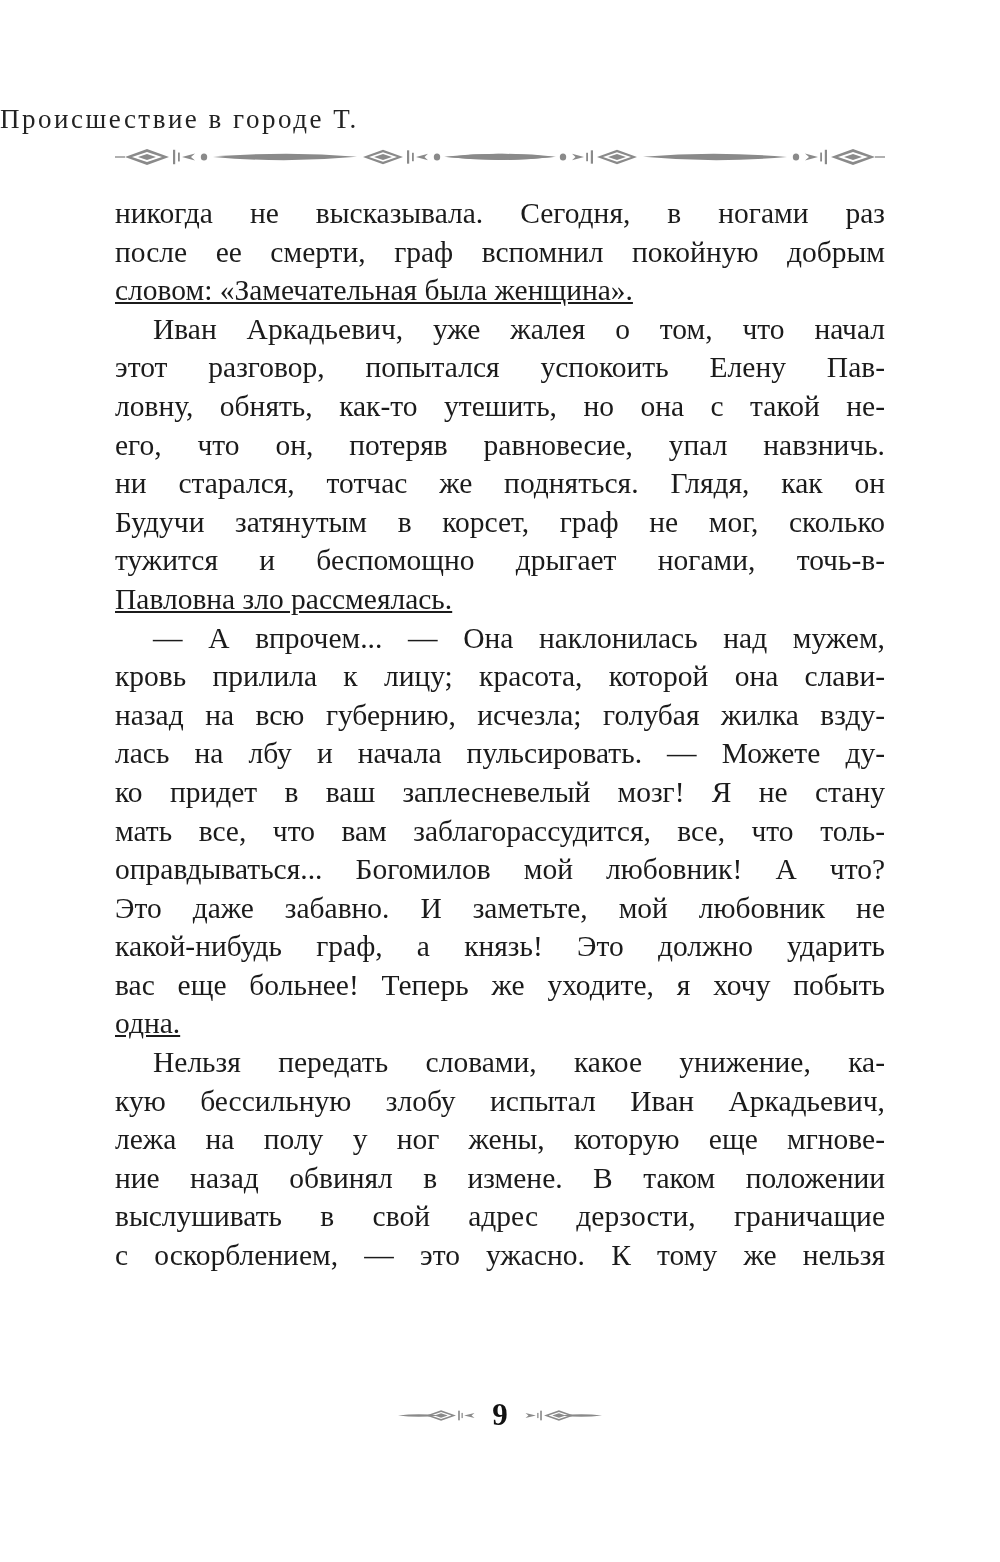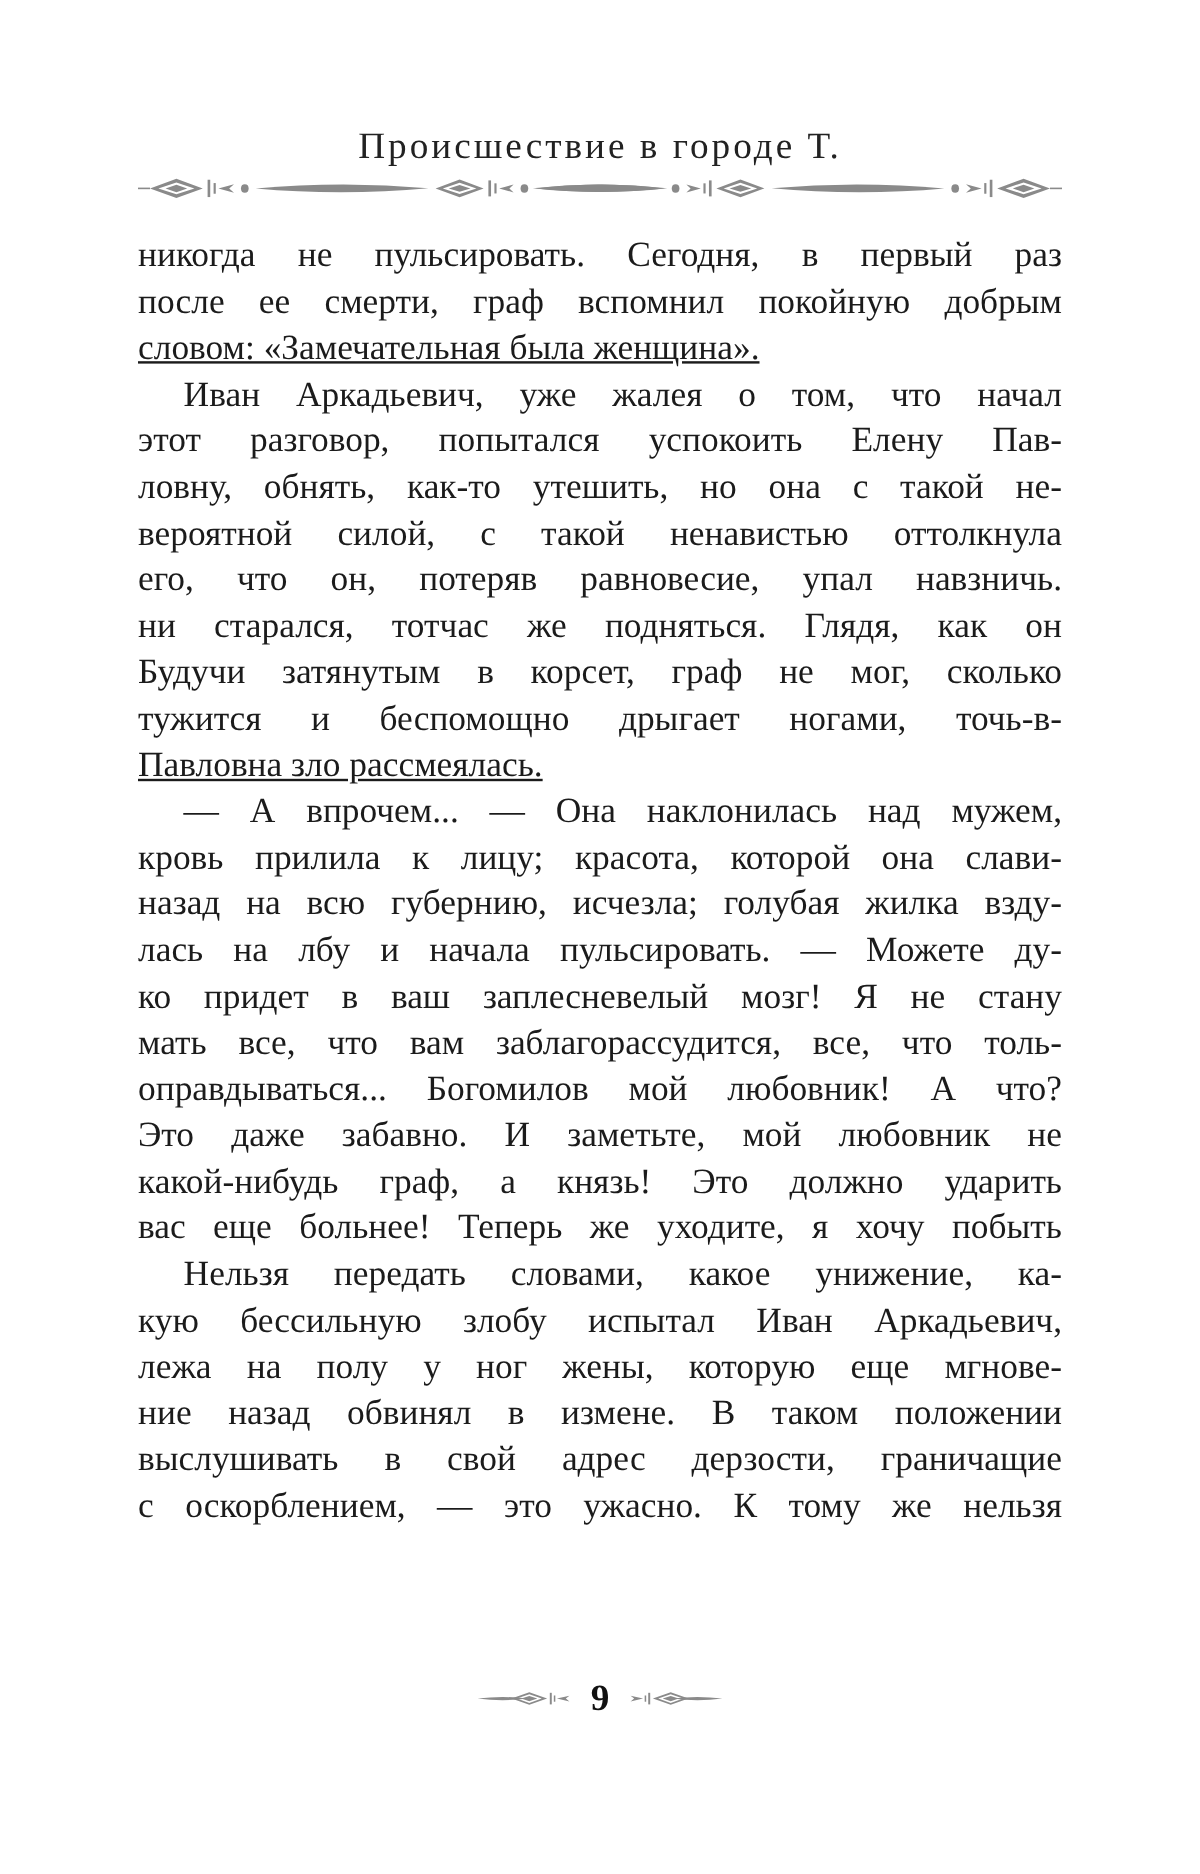--- a/index.html
+++ b/index.html
@@ -7,22 +7,21 @@
     width:1000px;height:1562px;
     background:#ffffff;
     font-family:"Liberation Serif", serif;
     color:#1b1b1b;
     overflow:hidden;
   }
   .page{position:relative;width:1000px;height:1562px;background:#fff;}
 
   .running-title{
     position:absolute;top:104px;left:0;width:1000px;
-    text-align:center;
-    font-size:31px;
+    font-size:27px;
     letter-spacing:2.5px;
     color:#222;
     white-space:nowrap;
   }
   .header-rule{
     position:absolute;top:147px;left:115px;width:770px;height:20px;
   }
   .body-text{
     position:absolute;top:194px;left:115px;width:770px;
     font-size:29.5px;
@@ -90,48 +89,48 @@
         <path d="M301,9 L313,6 L309.5,9 L313,12 Z"></path>
         <circle cx="322" cy="9" r="3.2"></circle>
         <path d="M331,9 Q386,3.4 441,8.8 Q386,14.4 331,9 Z"></path>
       </g>
     </g>
   </svg>
 
   <div class="body-text">
 
     <div>
-      <div class="line">никогда не пульсировать. Сегодня, в первый раз</div>
+      <div class="line">никогда не высказывала. Сегодня, в ногами раз</div>
       <div class="line">после ее смерти, граф вспомнил покойную добрым</div>
       <div class="line left">словом: «Замечательная была женщина».</div>
     </div>
 
     <div>
       <div class="line indent">Иван Аркадьевич, уже жалея о том, что начал</div>
       <div class="line">этот разговор, попытался успокоить Елену Пав-</div>
       <div class="line">ловну, обнять, как-то утешить, но она с такой не-</div>
-      <div class="line">вероятной силой, с такой ненавистью оттолкнула</div>
       <div class="line">его, что он, потеряв равновесие, упал навзничь.</div>
       <div class="line">ни старался, тотчас же подняться. Глядя, как он</div>
       <div class="line">Будучи затянутым в корсет, граф не мог, сколько</div>
       <div class="line">тужится и беспомощно дрыгает ногами, точь-в-</div>
       <div class="line left">Павловна зло рассмеялась.</div>
     </div>
 
     <div>
       <div class="line indent">— А впрочем... — Она наклонилась над мужем,</div>
       <div class="line">кровь прилила к лицу; красота, которой она слави-</div>
       <div class="line">назад на всю губернию, исчезла; голубая жилка взду-</div>
       <div class="line">лась на лбу и начала пульсировать. — Можете ду-</div>
       <div class="line">ко придет в ваш заплесневелый мозг! Я не стану</div>
       <div class="line">мать все, что вам заблагорассудится, все, что толь-</div>
       <div class="line">оправдываться... Богомилов мой любовник! А что?</div>
       <div class="line">Это даже забавно. И заметьте, мой любовник не</div>
       <div class="line">какой-нибудь граф, а князь! Это должно ударить</div>
       <div class="line">вас еще больнее! Теперь же уходите, я хочу побыть</div>
+      <div class="line left">одна.</div>
     </div>
 
     <div>
       <div class="line indent">Нельзя передать словами, какое унижение, ка-</div>
       <div class="line">кую бессильную злобу испытал Иван Аркадьевич,</div>
       <div class="line">лежа на полу у ног жены, которую еще мгнове-</div>
       <div class="line">ние назад обвинял в измене. В таком положении</div>
       <div class="line">выслушивать в свой адрес дерзости, граничащие</div>
       <div class="line">с оскорблением, — это ужасно. К тому же нельзя</div>
     </div>

